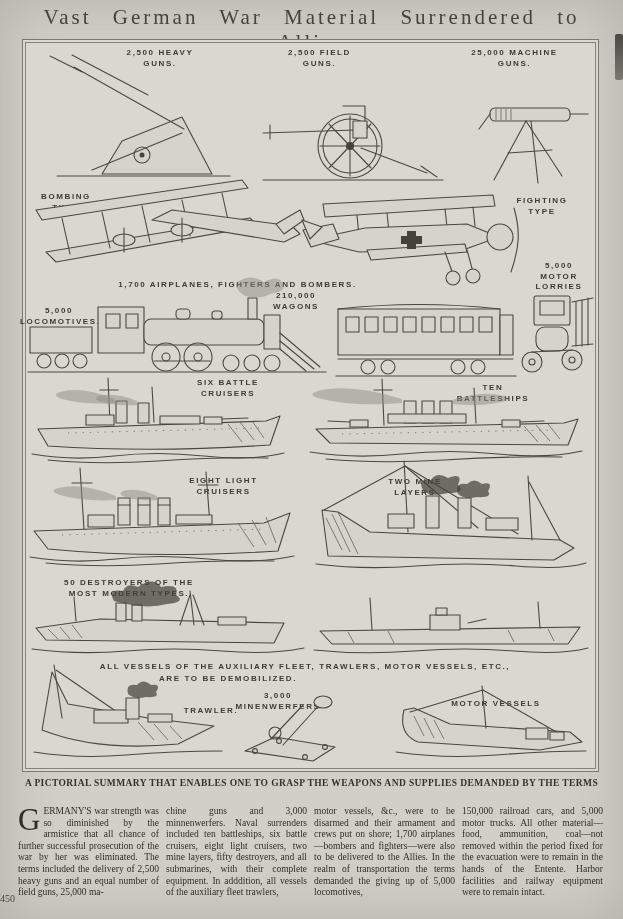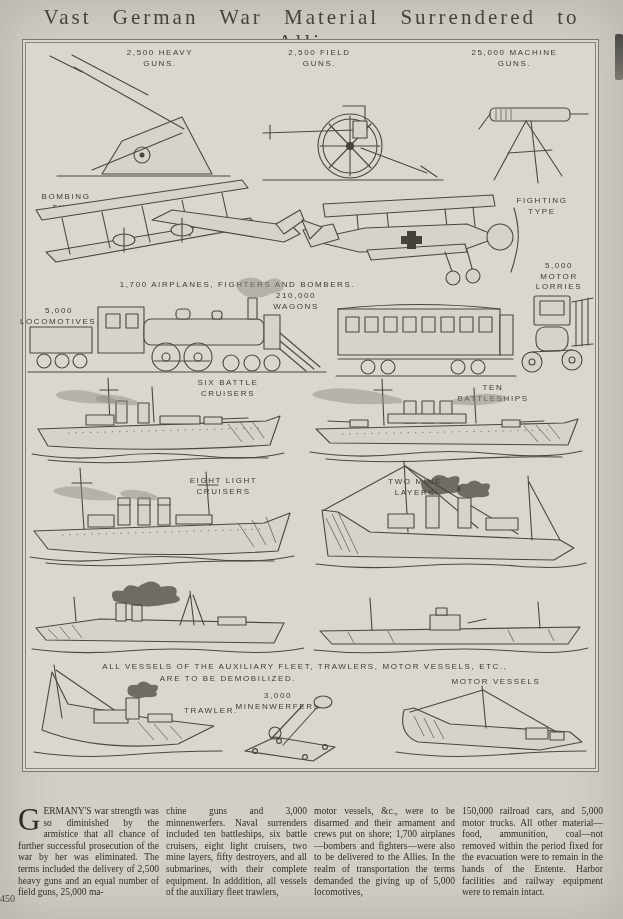--- a/index.html
+++ b/index.html
@@ -9,21 +9,21 @@
   
   .title{position:absolute;top:5px;left:0;right:0;text-align:center;
          font-size:21px;font-weight:400;letter-spacing:3px;word-spacing:13px;color:#45433e;}
   
   .plate-bg{position:absolute;left:22px;top:39px;width:575px;height:731px;
             background:#dad7d0;border:1px solid #7c7970;}
   .plate-bg::after{content:"";position:absolute;inset:2px;border:1px solid #86837a;}
   
   .hand{position:absolute;font-family:"Liberation Sans",sans-serif;font-size:8px;
         letter-spacing:1.6px;line-height:10.5px;color:#3d3b35;text-align:center;
-        white-space:pre-line;}
+        white-space:pre-line;font-weight:bold;}
   
   .art{position:absolute;overflow:visible;}
   .sk{stroke:#4b483f;fill:none;stroke-width:1.1;stroke-linecap:round;stroke-linejoin:round;}
   .lf{fill:#d6d3cb;}
   .dk{fill:#45423b;stroke:none;}
   .smoke{fill:#8d8a83;opacity:.48;stroke:none;}
   .dsmoke{fill:#45423b;opacity:.72;stroke:none;}
   .hatch{stroke:#55524a;stroke-width:.7;fill:none;}
   
   .caption-line{position:absolute;left:18px;right:18px;text-align:center;
@@ -65,25 +65,27 @@
 LOCOMOTIVES.</div>
   <div class="hand" style="left:258px;top:291px;width:76px">210,000
 WAGONS</div>
   <div class="hand" style="left:178px;top:378px;width:100px">SIX BATTLE
 CRUISERS</div>
   <div class="hand" style="left:448px;top:383px;width:90px">TEN BATTLESHIPS</div>
   <div class="hand" style="left:176px;top:476px;width:95px">EIGHT LIGHT
 CRUISERS</div>
   <div class="hand" style="left:375px;top:477px;width:80px">TWO MINE
 LAYERS</div>
+  <div class="hand" style="left:64px;top:578px;width:130px">50 DESTROYERS OF THE
+MOST MODERN TYPES.</div>
   <div class="hand" style="left:85px;top:662px;width:440px">ALL VESSELS OF THE AUXILIARY FLEET,  TRAWLERS,  MOTOR VESSELS, ETC.,</div>
   <div class="hand" style="left:118px;top:674px;width:220px">ARE  TO  BE   DEMOBILIZED.</div>
   <div class="hand" style="left:178px;top:706px;width:66px">TRAWLER.</div>
   <div class="hand" style="left:228px;top:691px;width:100px">3,000 MINENWERFERS</div>
-  <div class="hand" style="left:446px;top:677px;width:100px">MOTOR VESSELS</div>
+  <div class="hand" style="left:446px;top:699px;width:100px">MOTOR VESSELS</div>
 
   <svg class="art" style="left:32px;top:55px" width="205" height="126" viewBox="0 0 205 126">
     <line class="sk" x1="25" y1="121" x2="198" y2="121"></line>
     <path class="sk lf" d="M70 119 L180 119 L150 62 L90 86 Z"></path>
     <line class="sk" x1="152" y1="74" x2="42" y2="12" stroke-width="15"></line>
     <line class="sk" x1="116" y1="40" x2="40" y2="0" stroke-width="7"></line>
     <line class="sk" x1="50" y1="17" x2="18" y2="1" stroke-width="4"></line>
     <circle class="sk" cx="110" cy="100" r="8"></circle>
       <circle class="dk" cx="110" cy="100" r="2.5"></circle>
     <line class="sk" x1="60" y1="115" x2="150" y2="78"></line>
@@ -367,20 +369,21 @@
       <line class="hatch" x1="36" y1="36" x2="46" y2="56"></line>
       <line class="hatch" x1="46" y1="38" x2="56" y2="57"></line>
     <line class="sk" x1="94" y1="4" x2="98" y2="46"></line>
     <line class="sk" x1="95" y1="8" x2="22" y2="30"></line>
       <line class="sk" x1="95" y1="8" x2="172" y2="52"></line>
     <rect class="sk lf" x="138" y="46" width="22" height="11"></rect>
     <rect class="sk lf" x="162" y="50" width="14" height="8"></rect>
     <path class="sk" d="M8 70 q48 7 100 3 t90 -4"></path>
   </svg>
 
+  <div class="caption-line" style="top:778px">A PICTORIAL SUMMARY THAT ENABLES ONE TO GRASP THE WEAPONS AND SUPPLIES DEMANDED BY THE TERMS</div>
 
   <div class="article">
     <div class="col">
       <span class="dropcap">G</span><span>ERMANY'S war strength was so diminished by the armistice that all chance of further successful prosecution of the war by her was eliminated. The terms included the delivery of 2,500 heavy guns and an equal number of field guns, 25,000 ma-</span>
     </div>
     <div class="col">chine guns and 3,000 minnenwerfers. Naval surrenders included ten battleships, six battle cruisers, eight light cruisers, two mine layers, fifty destroyers, and all submarines, with their complete equipment. In adddition, all vessels of the auxiliary fleet trawlers,</div>
     <div class="col">motor vessels, &amp;c., were to be disarmed and their armament and crews put on shore; 1,700 airplanes—bombers and fighters—were also to be delivered to the Allies. In the realm of transportation the terms demanded the giving up of 5,000 locomotives,</div>
     <div class="col">150,000 railroad cars, and 5,000 motor trucks. All other material—food, ammunition, coal—not removed within the period fixed for the evacuation were to remain in the hands of the Entente. Harbor facilities and railway equipment were to remain intact.</div>
   </div>
 

